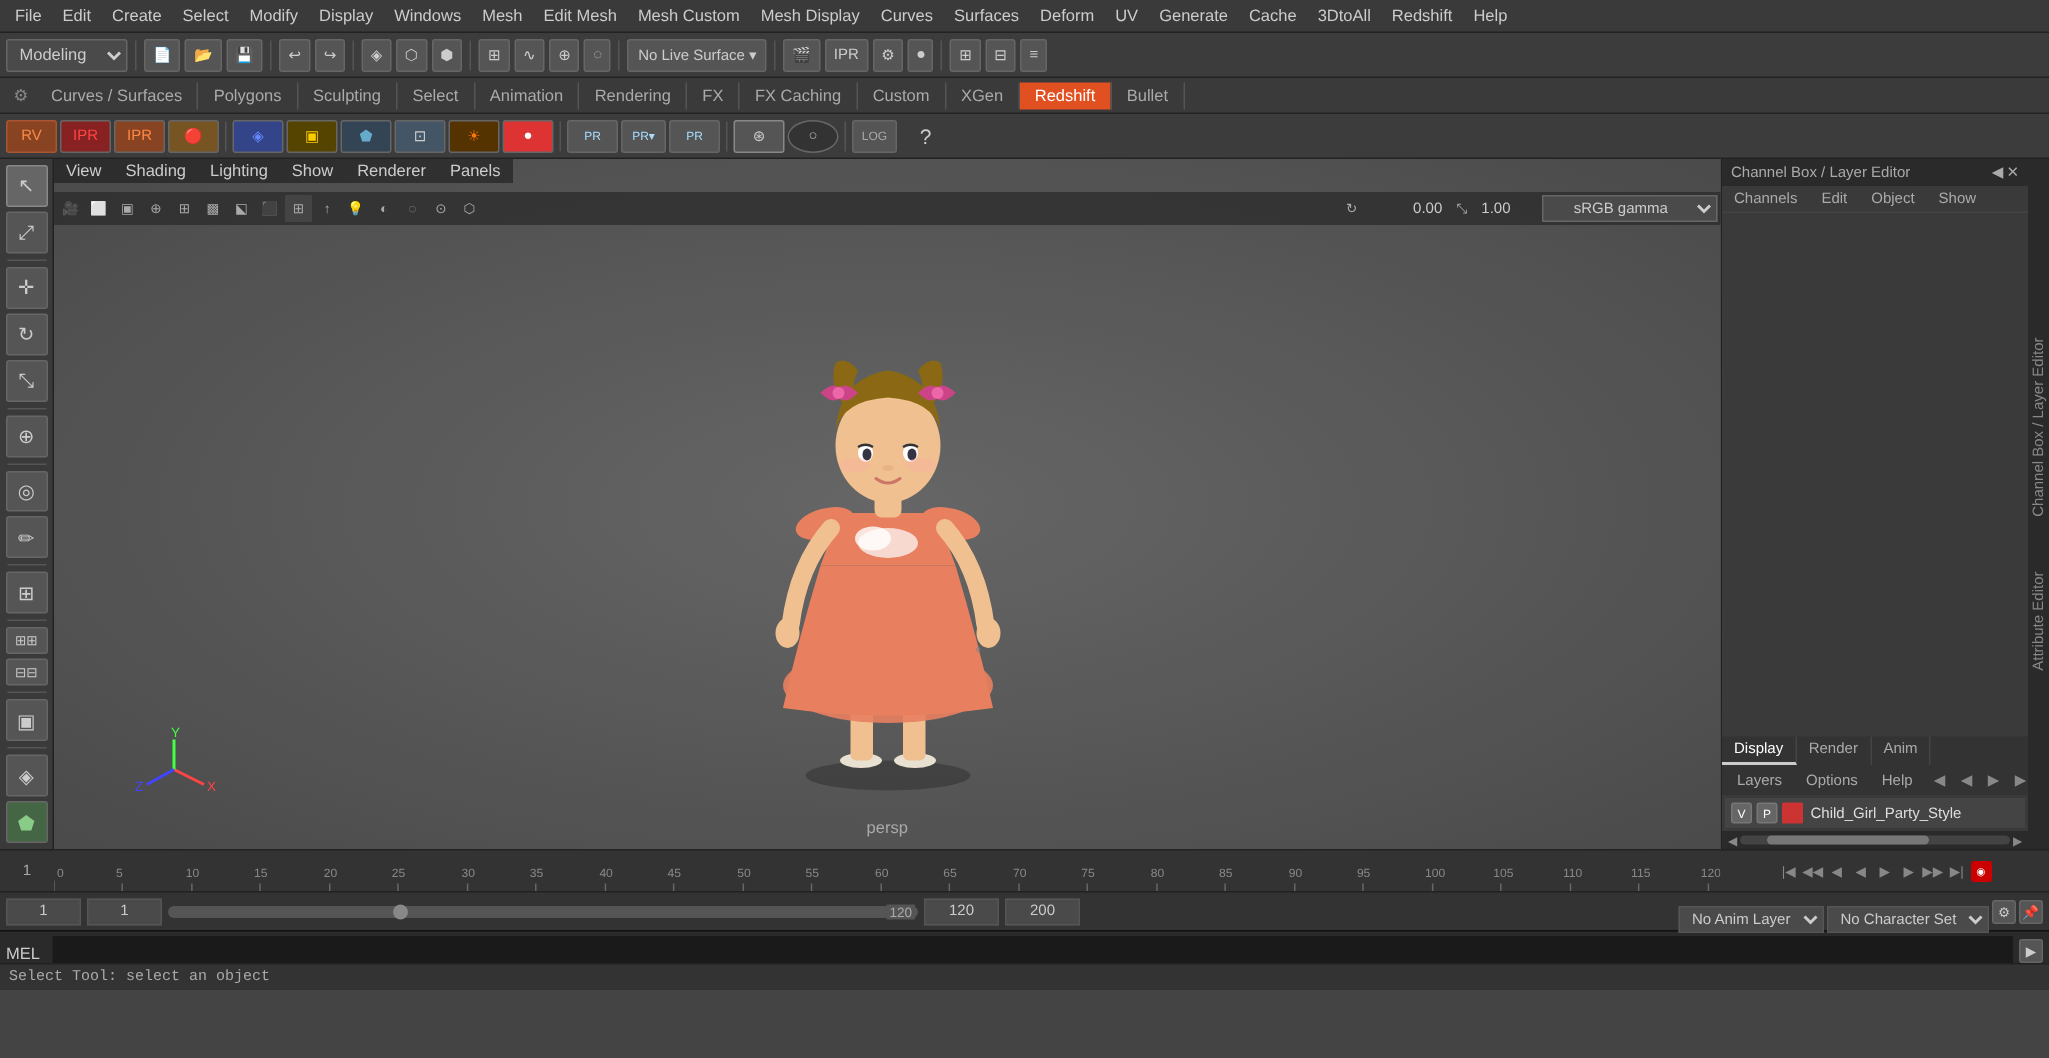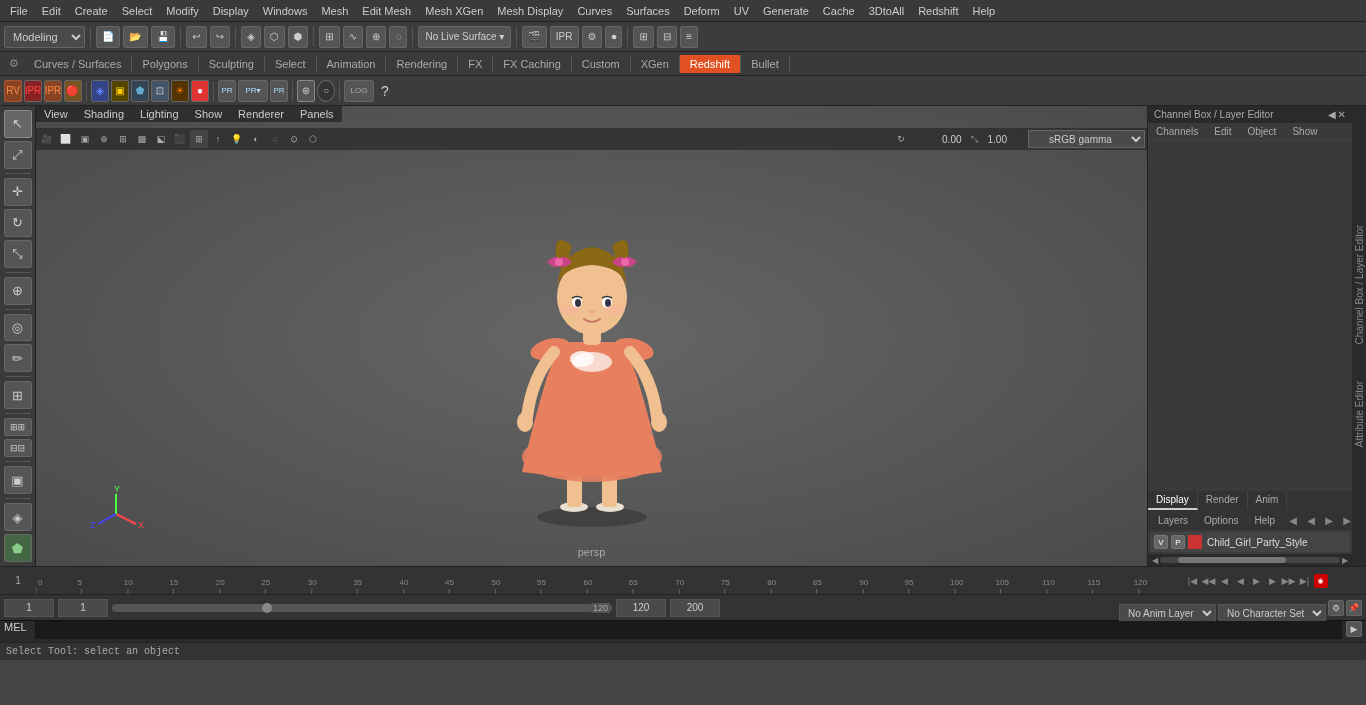--- a/index.html
+++ b/index.html
@@ -15,21 +15,21 @@
     .toolbar-sep { width: 1px; height: 20px; background: #555; margin: 0 2px; }
     .modeling-dropdown { background: #4a4a4a; border: 1px solid #666; color: #ccc; font-size: 11px; padding: 2px 4px; height: 22px; cursor: pointer; border-radius: 2px; }
 
     
     #tabbar { display: flex; align-items: center; background: #3a3a3a; height: 24px; border-bottom: 1px solid #222; padding: 0 4px; }
     .tab { padding: 3px 10px; font-size: 11px; cursor: pointer; color: #aaa; border-right: 1px solid #555; }
     .tab.active { background: #e05020; color: #fff; }
 
     
     #toolbar2 { display: flex; align-items: center; background: #3c3c3c; height: 30px; padding: 0 4px; gap: 2px; border-bottom: 1px solid #222; }
-    .icon-btn { width: 18px; height: 22px; display: flex; align-items: center; justify-content: center; background: #555; border: 1px solid #666; border-radius: 2px; cursor: pointer; font-size: 10px; color: #ccc; }
+    .icon-btn { width: 34px; height: 22px; display: flex; align-items: center; justify-content: center; background: #555; border: 1px solid #666; border-radius: 2px; cursor: pointer; font-size: 10px; color: #ccc; }
 
     
     #main { display: flex; width: 1366px; height: calc(705px - 22px - 30px - 24px - 30px - 30px - 26px - 22px); }
 
     
     #lefttoolbar { width: 36px; background: #3a3a3a; display: flex; flex-direction: column; align-items: center; padding: 4px 2px; gap: 3px; border-right: 1px solid #222; }
     .left-btn { width: 28px; height: 28px; display: flex; align-items: center; justify-content: center; background: #555; border: 1px solid #666; border-radius: 2px; cursor: pointer; color: #ccc; font-size: 13px; }
     .left-sep { width: 26px; height: 1px; background: #555; margin: 1px 0; }
 
     
@@ -68,21 +68,21 @@
     .rtab { writing-mode: vertical-rl; text-orientation: mixed; transform: rotate(180deg); font-size: 10px; color: #888; padding: 8px 2px; cursor: pointer; }
 
     
     #statusbar { height: 26px; background: #333; display: flex; align-items: center; gap: 4px; padding: 0 4px; border-top: 1px solid #222; }
     .status-num { background: #4a4a4a; border: 1px solid #555; color: #ccc; font-size: 10px; width: 50px; height: 18px; text-align: center; display: flex; align-items: center; justify-content: center; }
     .status-slider { flex: 1; height: 8px; background: #555; border-radius: 4px; position: relative; }
     .status-slider-thumb { position: absolute; left: 30%; width: 10px; height: 10px; background: #888; border-radius: 50%; top: -1px; cursor: pointer; }
     .status-dropdown { background: #4a4a4a; border: 1px solid #555; color: #ccc; font-size: 10px; height: 18px; padding: 0 4px; cursor: pointer; margin-top: 11px; }
 
     
-    #melbar { height: 22px; background: #2a2a2a; display: flex; align-items: flex-start; padding: 0 4px; border-top: 1px solid #111; }
+    #melbar { height: 22px; background: #2a2a2a; display: flex; align-items: flex-end; padding: 0 4px; border-top: 1px solid #111; }
     #melbar span { color: #ccc; font-size: 11px; margin-right: 8px; }
     #mel-input { flex: 1; background: #1a1a1a; border: none; color: #ccc; font-size: 11px; height: 18px; padding: 0 4px; outline: none; }
 
     
     #bottomstatus { height: 18px; background: #333; display: flex; align-items: center; padding: 0 6px; border-top: 1px solid #222; }
     #bottomstatus span { color: #aaa; font-size: 10px; font-family: Liberation Mono, monospace; }
 
     
     #vp-overlay-bar { position: absolute; top: 22px; left: 0; right: 0; display: flex; align-items: center; background: rgba(40,40,40,0.7); height: 22px; padding: 0 2px; gap: 1px; z-index: 2; }
     .vp-btn { width: 18px; height: 18px; display: flex; align-items: center; justify-content: center; font-size: 9px; color: #aaa; cursor: pointer; border-radius: 1px; }
@@ -108,21 +108,21 @@
 <div id="menubar">
   <span>File</span>
   <span>Edit</span>
   <span>Create</span>
   <span>Select</span>
   <span>Modify</span>
   <span>Display</span>
   <span>Windows</span>
   <span>Mesh</span>
   <span>Edit Mesh</span>
-  <span>Mesh XGen</span>
+  <span>Mesh Custom</span>
   <span>Mesh Display</span>
   <span>Curves</span>
   <span>Surfaces</span>
   <span>Deform</span>
   <span>UV</span>
   <span>Generate</span>
   <span>Cache</span>
   <span>3DtoAll</span>
   <span>Redshift</span>
   <span>Help</span>

